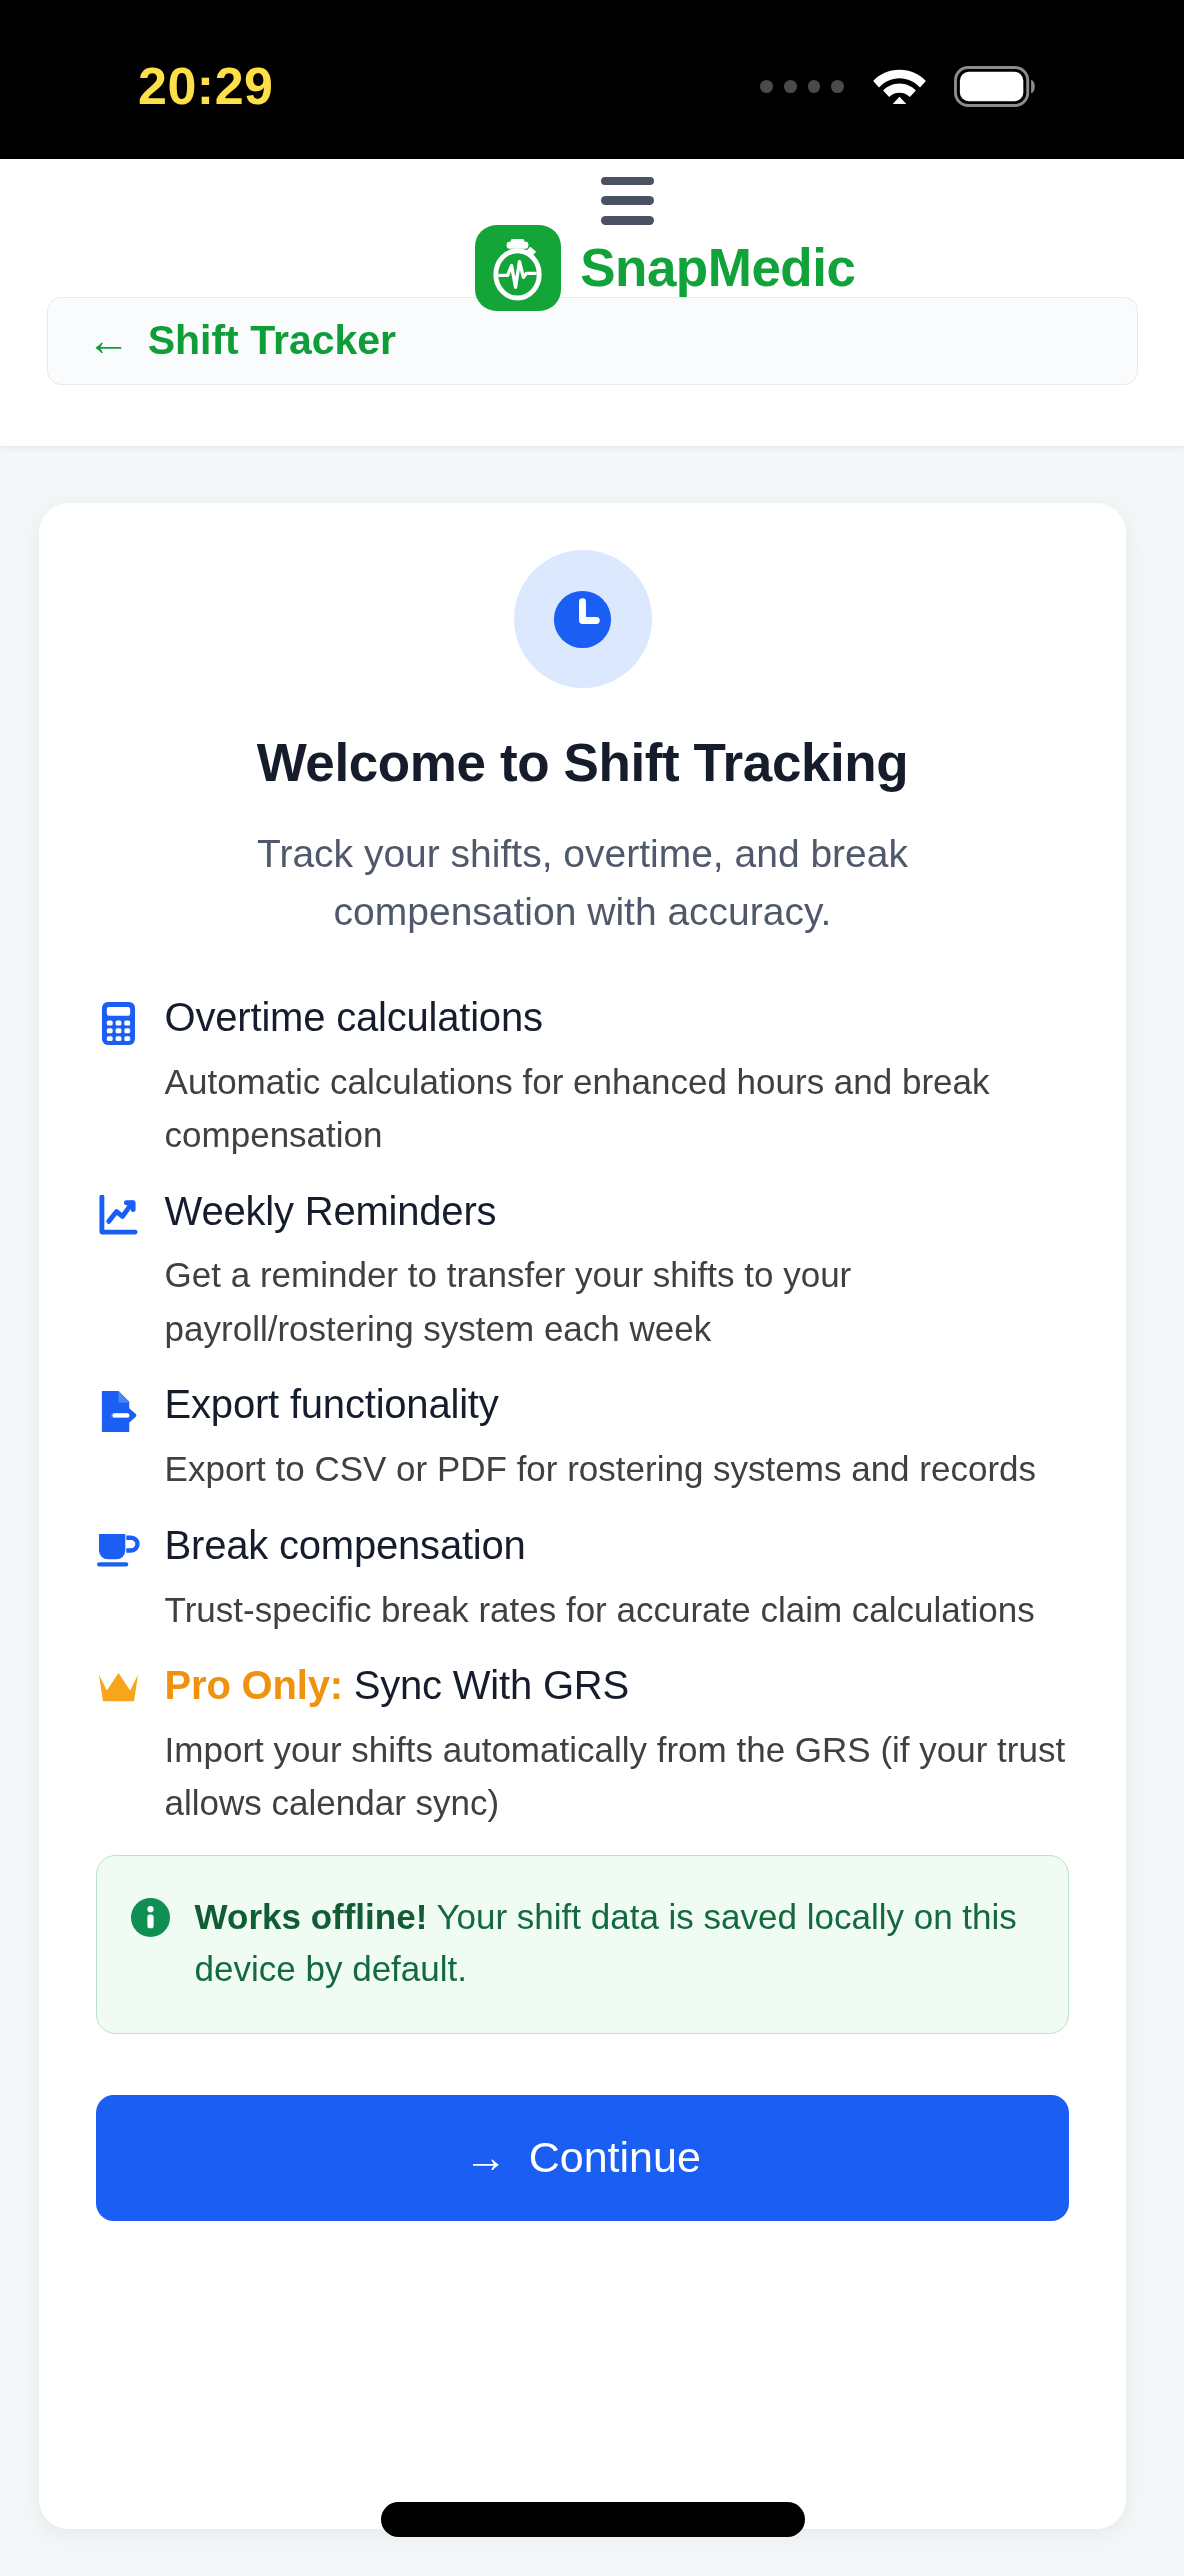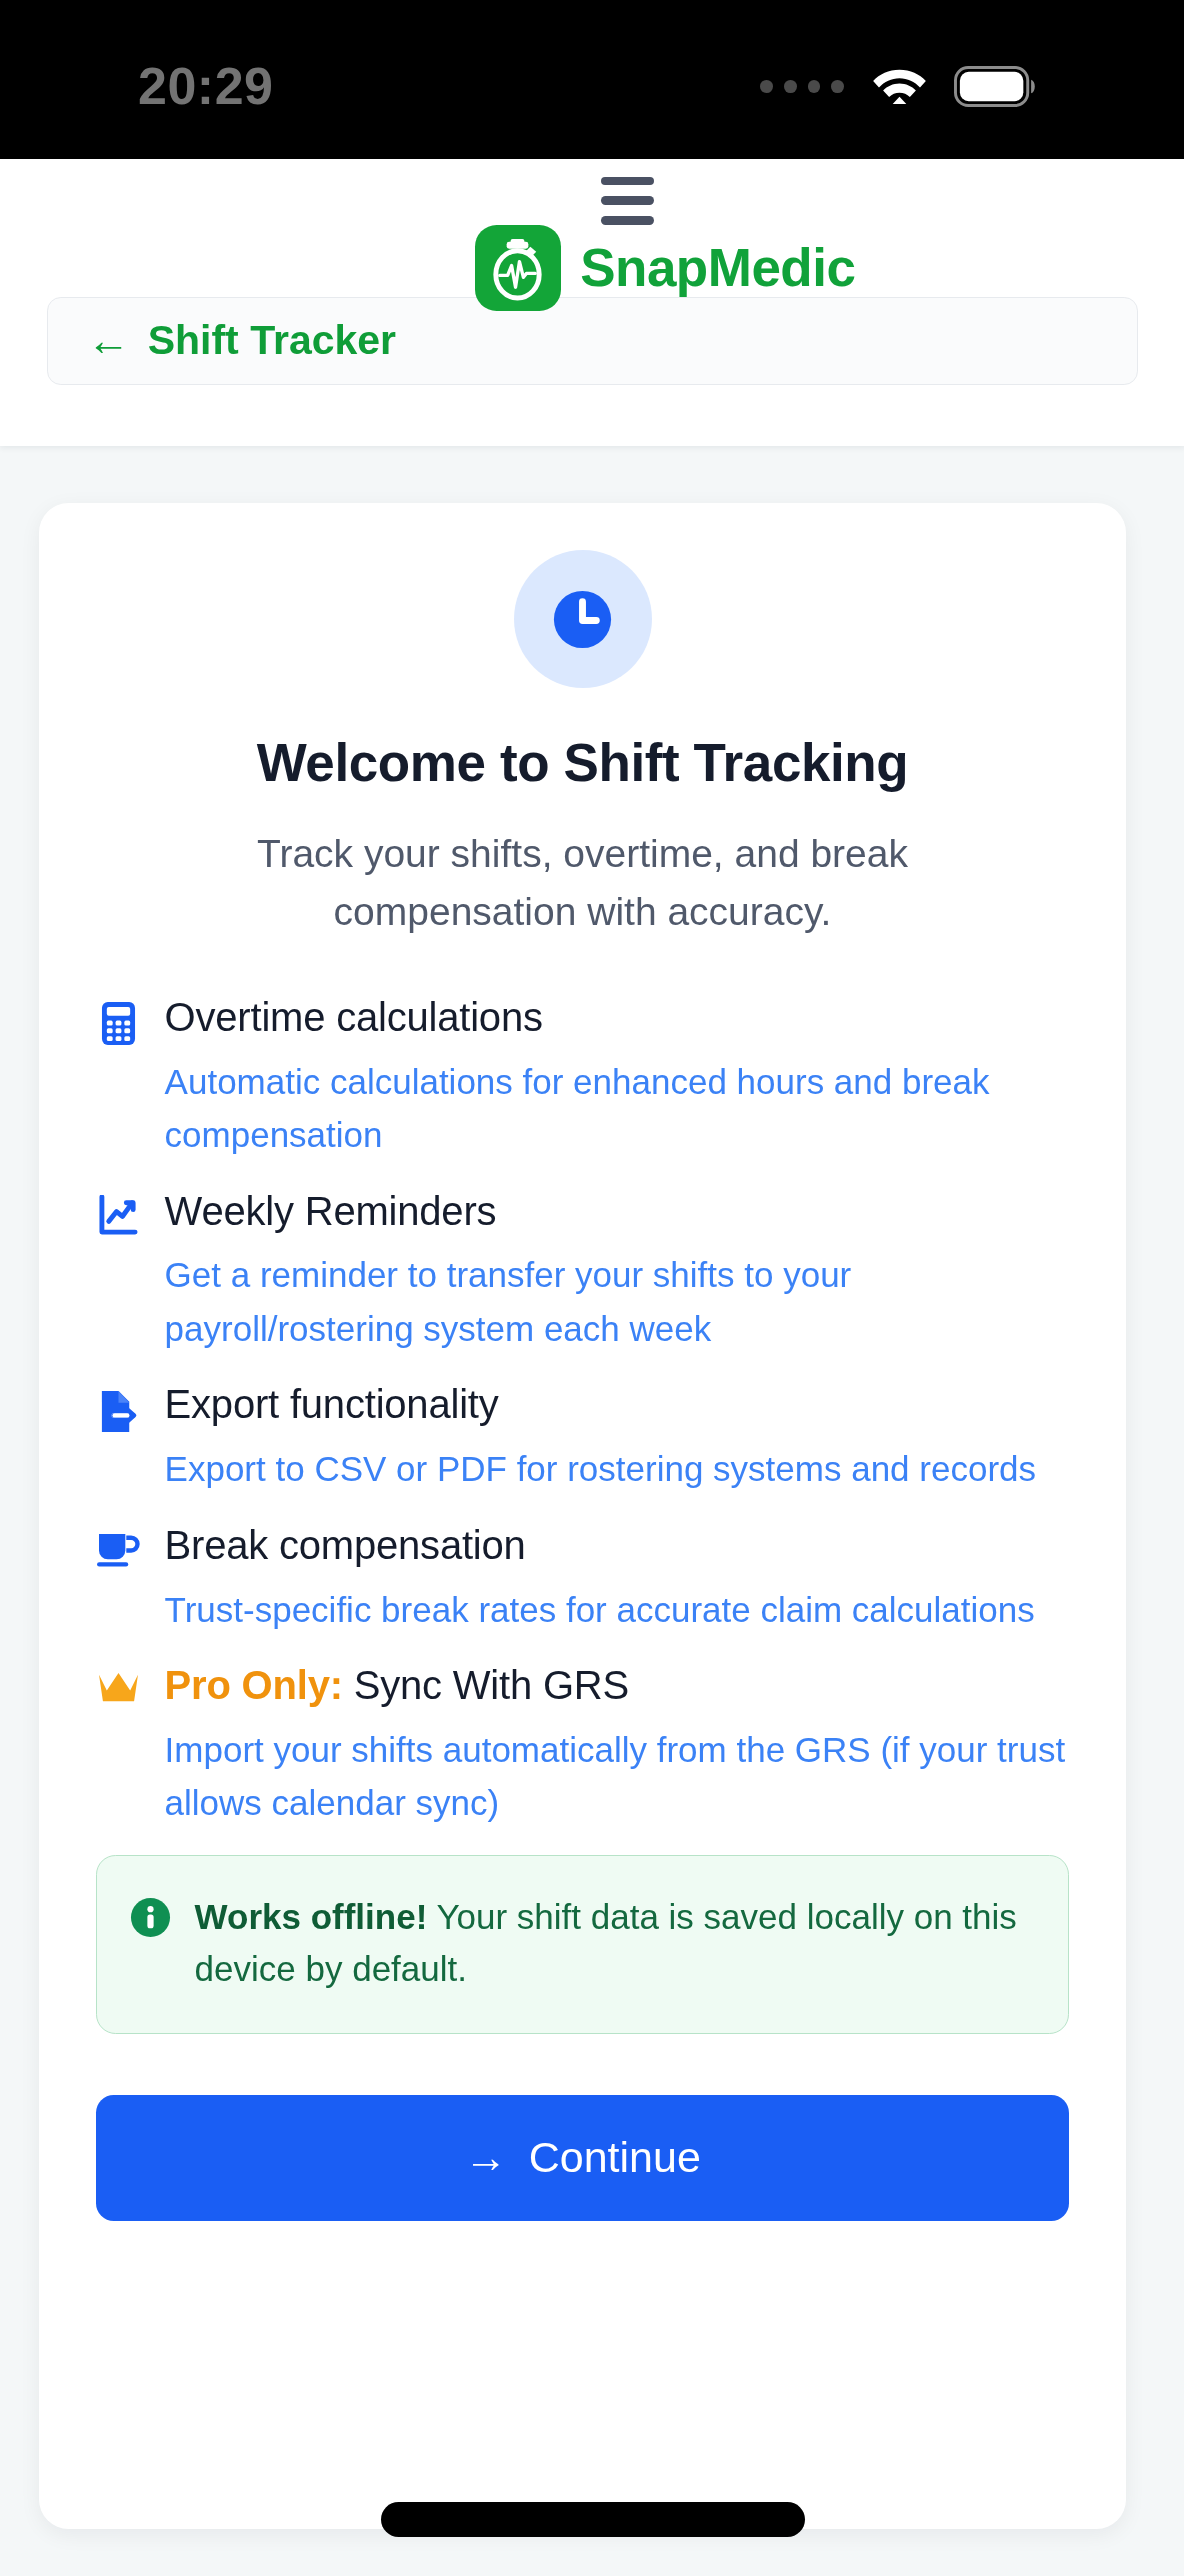--- a/index.html
+++ b/index.html
@@ -26,21 +26,21 @@
     top: 0; left: 0;
     width: 1185px;
     height: 159px;
     background: #000000;
     display: flex;
     align-items: center;
     justify-content: space-between;
     padding: 0 88px 0 138px;
   }
   .status-time {
-    color: #737373;
+    color: #fde047;
     font-size: 52px;
     font-weight: 600;
     letter-spacing: 0.5px;
     line-height: 1;
     margin-top: 13.8px;
   }
   .status-right {
     display: flex;
     align-items: center;
     gap: 27.5px;
@@ -189,21 +189,21 @@
     font-size: 40px;
     font-weight: 500;
     color: #151c2c;
     line-height: 1.2;
     letter-spacing: -0.2px;
   }
   .feature-title .pro-tag { color: #f0920d; font-weight: 700; }
   .feature-desc {
     margin-top: 13.8px;
     font-size: 35px;
-    color: #3b82f6;
+    color: #404040;
     line-height: 1.52;
     font-weight: 400;
   }
 
   
   .offline-note {
     margin-top: 13px;
     border: 1px solid #b7e3c8;
     border-radius: 19.6px;
     background: #effbf3;

